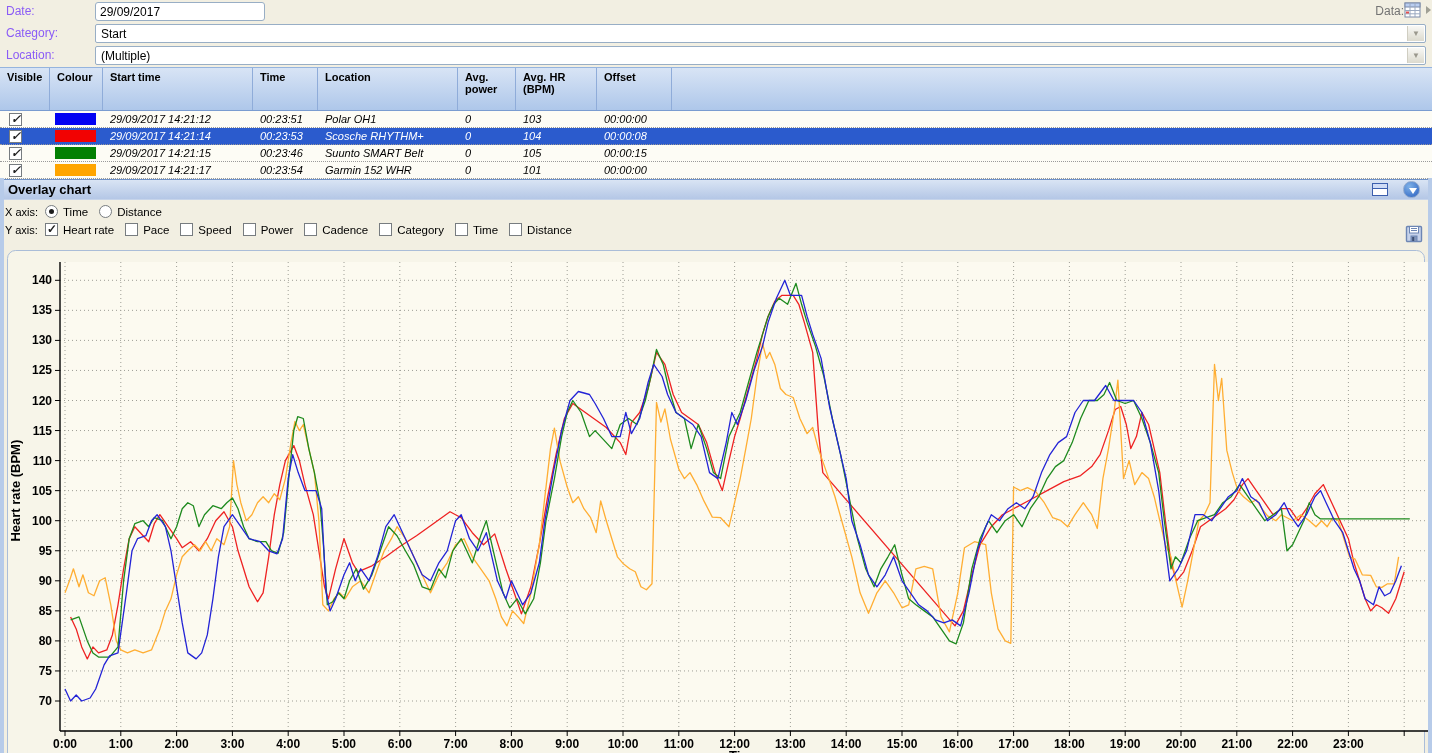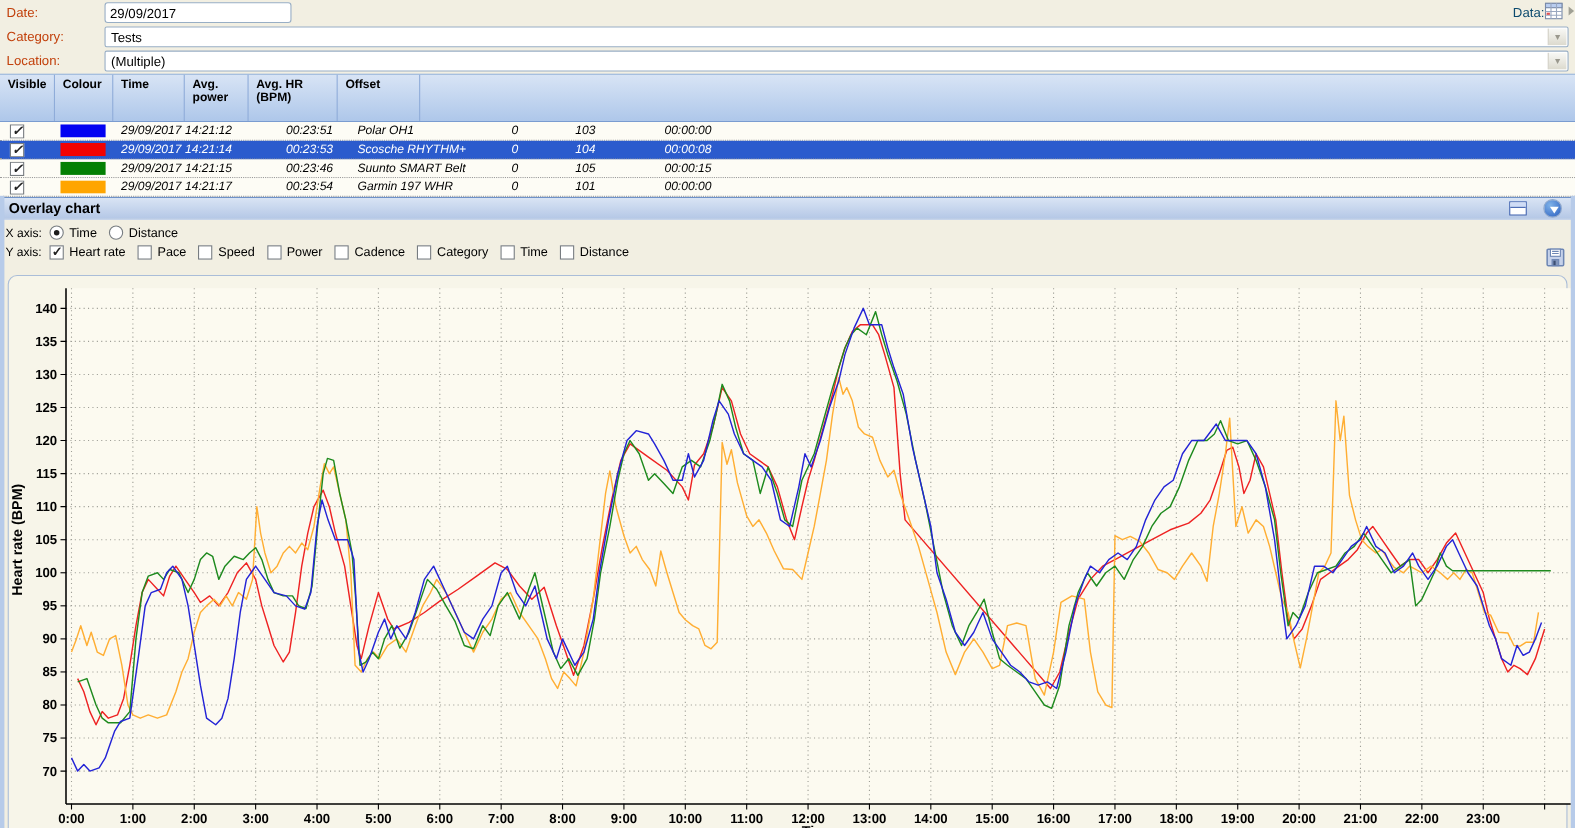--- a/index.html
+++ b/index.html
@@ -6,22 +6,22 @@
   html,body { width:1432px; height:753px; overflow:hidden; }
   body { font-family:"Liberation Sans", sans-serif; background:#f2efe2; position:relative; font-size:11px; color:#000; }
 
   
   .side-strip { position:absolute; top:178px; bottom:0; width:4px; background:#b7cbe9; z-index:5; }
   #strip-left { left:0; } #strip-right { right:0; }
 
   
   #form-area { position:absolute; top:0; left:0; right:0; height:66px; }
   .form-row { position:absolute; left:0; right:0; height:22px; }
-  .form-label { position:absolute; left:6px; top:4px; font-size:12px; color:#c2410c; }
-  .gray-label { position:absolute; font-size:12px; color:#0c4a6e; }
+  .form-label { position:absolute; left:6px; top:4px; font-size:12px; color:#8b5cf6; }
+  .gray-label { position:absolute; font-size:12px; color:#737373; }
   #date-input { position:absolute; left:95px; top:2px; width:170px; height:19px; background:#fff;
     border:1px solid #98aec5; border-radius:3px; font-size:12px; padding:2px 4px; font-family:"Liberation Sans",sans-serif; }
   .combo { position:absolute; left:95px; top:2px; right:6px; height:19px; background:#fff;
     border:1px solid #98aec5; border-radius:2px; }
   .combo-value { position:absolute; left:5px; top:2px; font-size:12px; }
   .combo-arrow { position:absolute; right:1px; top:1px; bottom:1px; width:17px;
     background:linear-gradient(#f8f8f5,#dcdacE); border-left:1px solid #d0cec2; text-align:center;
     color:#9a988d; font-size:8px; line-height:16px; }
   #data-icon { position:absolute; top:2px; right:10px; width:18px; height:17px; }
   #data-arrow { position:absolute; top:6px; right:1px; width:0; height:0;
@@ -93,38 +93,40 @@
       <line x1="11" y1="1" x2="11" y2="15" stroke="#9aa8c0"></line>
       <line x1="1" y1="8.5" x2="16" y2="8.5" stroke="#9aa8c0"></line>
       <line x1="1" y1="11.8" x2="16" y2="11.8" stroke="#9aa8c0"></line>
       <rect x="2" y="9.5" width="3" height="2" fill="#e05050"></rect>
     </svg>
     <span id="data-arrow"></span>
   </div>
   <div class="form-row" style="top:22px;">
     <span class="form-label">Category:</span>
     <div class="combo">
-      <span class="combo-value">Tests</span>
+      <span class="combo-value">Start</span>
       <span class="combo-arrow">▼</span>
     </div>
   </div>
   <div class="form-row" style="top:44px;">
     <span class="form-label">Location:</span>
     <div class="combo">
       <span class="combo-value">(Multiple)</span>
       <span class="combo-arrow">▼</span>
     </div>
   </div>
 </div>
 
 <div id="sensor-table">
   <div id="table-head">
       <div class="th" style="width: 50px;">Visible</div>
       <div class="th" style="width: 53px;">Colour</div>
+      <div class="th" style="width: 150px;">Start time</div>
       <div class="th" style="width: 65px;">Time</div>
+      <div class="th" style="width: 140px;">Location</div>
       <div class="th" style="width: 58px;">Avg. power</div>
       <div class="th" style="width: 81px;">Avg. HR (BPM)</div>
       <div class="th" style="width: 75px;">Offset</div>
       <div class="th" style="flex: 1 1 0%; border-right: none;"></div>
     </div>
   <div id="table-body">
       <div class="tr">
         <div class="td td-check" style="width: 50px; padding-left: 9px;">
           <span class="cb checked"></span>
         </div>
@@ -168,21 +170,21 @@
       </div>
       <div class="tr">
         <div class="td td-check" style="width: 50px; padding-left: 9px;">
           <span class="cb checked"></span>
         </div>
         <div class="td" style="width: 53px; padding-left: 0px;">
           <div class="swatch" style="background: rgb(255, 165, 0);"></div>
         </div>
         <div class="td" style="width: 150px;">29/09/2017 14:21:17</div>
         <div class="td" style="width: 65px;">00:23:54</div>
-        <div class="td" style="width: 140px;">Garmin 197 WHR</div>
+        <div class="td" style="width: 140px;">Garmin 152 WHR</div>
         <div class="td" style="width: 58px;">0</div>
         <div class="td" style="width: 81px;">101</div>
         <div class="td" style="width: 75px;">00:00:00</div>
       </div>
       <div class="tbl-filler"></div>
     </div>
 </div>
 
 <div id="overlay-topline"></div>
 <div id="overlay-header">

